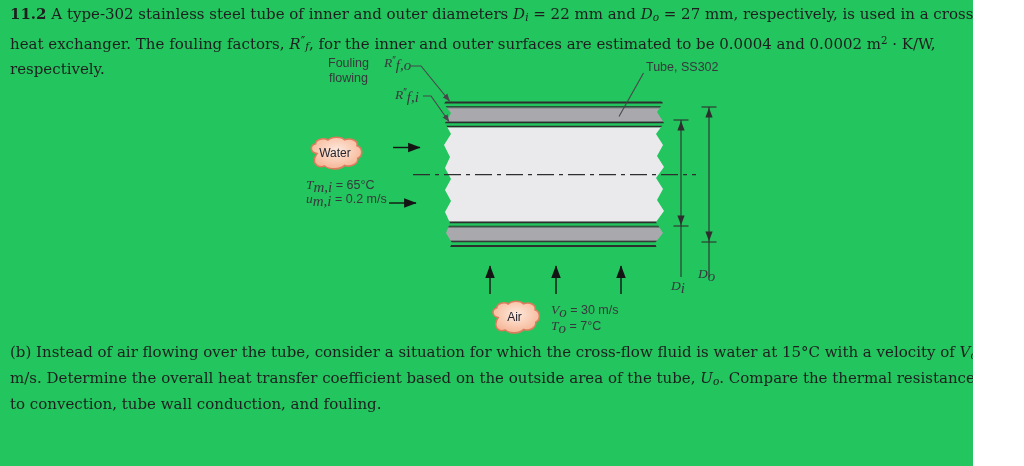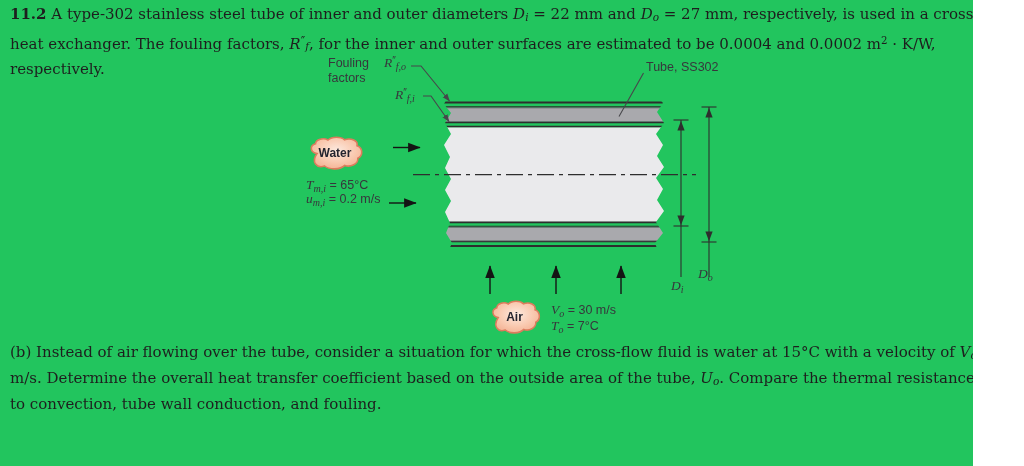--- a/index.html
+++ b/index.html
@@ -12,27 +12,27 @@
   .parts .para + .para{margin-top:9px;}
 
   
   .r-b{font-weight:bold;}
   .r-i{font-style:italic;}
   .para .r-sub{font-size:70%;font-style:italic;vertical-align:-0.18em;}
   .r-sup{font-size:68%;vertical-align:0.45em;}
   .r-pr{font-size:80%;vertical-align:0.25em;}
 
   
-  .fig{position:absolute;font-family:"Liberation Sans",sans-serif;font-size:12.5px;color:#37373c;white-space:nowrap;}
+  .fig{position:absolute;font-family:"Liberation Sans",sans-serif;font-size:12.5px;color:#37373c;white-space:nowrap;text-align:center;}
   .fig .r-i{font-family:"Liberation Serif",serif;font-style:italic;font-size:13.5px;}
-  .fig .r-sub{font-family:"Liberation Serif",serif;font-style:italic;font-size:10px;vertical-align:-2.5px;}
+  .fig .r-sub{font-family:"Liberation Serif",serif;font-style:italic;font-size:15px;vertical-align:-2.5px;}
   .fig .r-pr{font-size:10px;vertical-align:3px;}
 
   .cloud-label{position:absolute;display:flex;align-items:center;justify-content:center;
-    font-family:"Liberation Sans",sans-serif;font-weight:bold;font-size:12px;color:#24242e;}
+    font-family:"Liberation Sans",sans-serif;font-weight:normal;font-size:12px;color:#24242e;}
 
   .fig-svg{position:absolute;left:0;top:0;}
 </style>
 </head>
 <body>
 
 <div id="page">
 
   <p class="para statement"><span class="r-b">11.2</span><span> A type-302 stainless steel tube of inner and outer diameters </span><span class="r-i">D</span><span class="r-sub">i</span><span> = 22 mm and </span><span class="r-i">D</span><span class="r-sub">o</span><span> = 27 mm, respectively, is used in a cross-flow heat exchanger. The fouling factors, </span><span class="r-i">R</span><span class="r-pr">″</span><span class="r-sub">f</span><span>, for the inner and outer surfaces are estimated to be 0.0004 and 0.0002 m</span><span class="r-sup">2</span><span> · K/W, respectively.</span></p>
 
@@ -106,21 +106,21 @@
     <g transform="translate(307,137)">
       <use href="#cloudShape" fill="url(#cg)" stroke-width="1.6" stroke="#dd7c5d"></use>
     </g>
     <g transform="translate(489,301) scale(0.92,1)">
       <use href="#cloudShape" fill="url(#cg)" stroke-width="1.6" stroke="#dd7c5d"></use>
     </g>
   </svg>
 
   <div class="fig" style="left:328px;top:56px;line-height:14.5px">
     <div>Fouling</div>
-    <div>factors</div>
+    <div>flowing</div>
   </div>
 
   <div class="fig" style="left:384px;top:55px"><span class="r-i">R</span><span class="r-pr">″</span><span class="r-sub">f,o</span></div>
   <div class="fig" style="left:395px;top:87px"><span class="r-i">R</span><span class="r-pr">″</span><span class="r-sub">f,i</span></div>
 
   <div class="fig" style="left:646px;top:60px">Tube, SS302</div>
 
   <div class="cloud-label" style="left:307px;top:137px;width:56px;height:32px">Water</div>
 
   <div class="fig" style="left:306px;top:177px"><span class="r-i">T</span><span class="r-sub">m,i</span><span> = 65°C</span></div>

